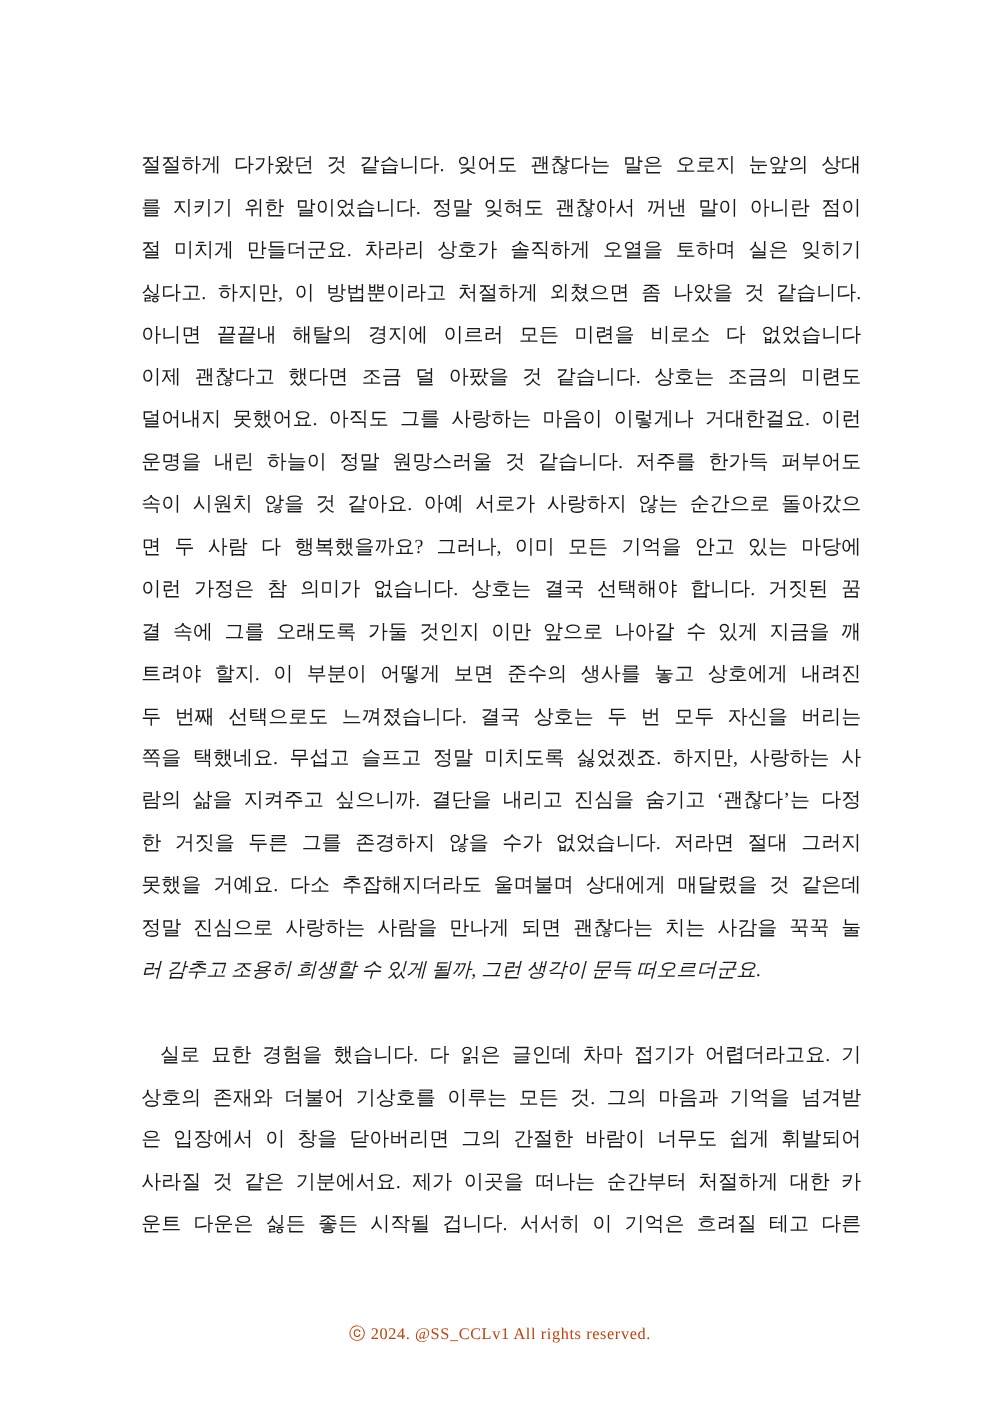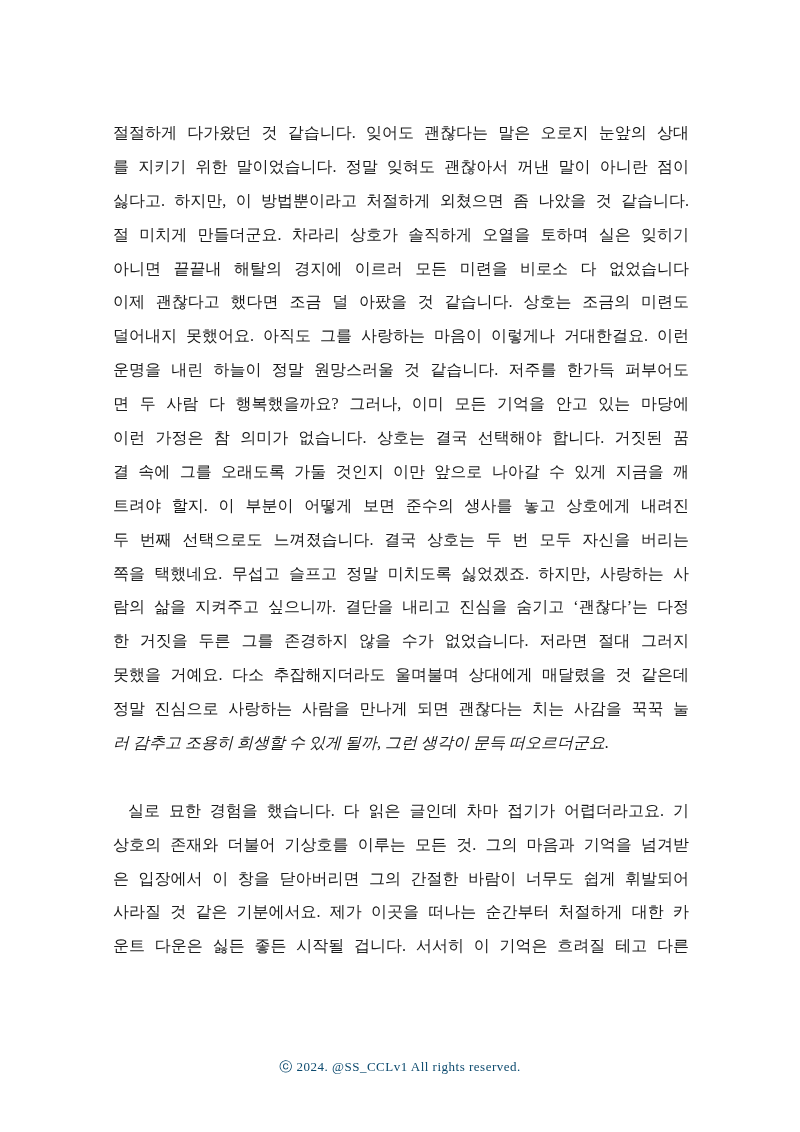--- a/index.html
+++ b/index.html
@@ -45,38 +45,39 @@
     padding-left: 15px;
   }
   .footer {
     position: absolute;
     left: 0;
     width: 800px;
     top: 1058px;
     text-align: center;
     font-size: 13px;
     letter-spacing: 0.5px;
-    color: #0c4a6e;
+    color: #c2410c;
   }
 </style>
 </head>
 <body>
 
 <div class="page">
   <div class="textblock">
 
     <div class="paragraph">
       <div class="line">절절하게 다가왔던 것 같습니다. 잊어도 괜찮다는 말은 오로지 눈앞의 상대</div>
       <div class="line">를 지키기 위한 말이었습니다. 정말 잊혀도 괜찮아서 꺼낸 말이 아니란 점이</div>
+      <div class="line">절 미치게 만들더군요. 차라리 상호가 솔직하게 오열을 토하며 실은 잊히기</div>
       <div class="line">싫다고. 하지만, 이 방법뿐이라고 처절하게 외쳤으면 좀 나았을 것 같습니다.</div>
-      <div class="line">절 미치게 만들더군요. 차라리 상호가 솔직하게 오열을 토하며 실은 잊히기</div>
       <div class="line">아니면 끝끝내 해탈의 경지에 이르러 모든 미련을 비로소 다 없었습니다</div>
       <div class="line">이제 괜찮다고 했다면 조금 덜 아팠을 것 같습니다. 상호는 조금의 미련도</div>
       <div class="line">덜어내지 못했어요. 아직도 그를 사랑하는 마음이 이렇게나 거대한걸요. 이런</div>
       <div class="line">운명을 내린 하늘이 정말 원망스러울 것 같습니다. 저주를 한가득 퍼부어도</div>
+      <div class="line">속이 시원치 않을 것 같아요. 아예 서로가 사랑하지 않는 순간으로 돌아갔으</div>
       <div class="line">면 두 사람 다 행복했을까요? 그러나, 이미 모든 기억을 안고 있는 마당에</div>
       <div class="line">이런 가정은 참 의미가 없습니다. 상호는 결국 선택해야 합니다. 거짓된 꿈</div>
       <div class="line">결 속에 그를 오래도록 가둘 것인지 이만 앞으로 나아갈 수 있게 지금을 깨</div>
       <div class="line">트려야 할지. 이 부분이 어떻게 보면 준수의 생사를 놓고 상호에게 내려진</div>
       <div class="line">두 번째 선택으로도 느껴졌습니다. 결국 상호는 두 번 모두 자신을 버리는</div>
       <div class="line">쪽을 택했네요. 무섭고 슬프고 정말 미치도록 싫었겠죠. 하지만, 사랑하는 사</div>
       <div class="line">람의 삶을 지켜주고 싶으니까. 결단을 내리고 진심을 숨기고 ‘괜찮다’는 다정</div>
       <div class="line">한 거짓을 두른 그를 존경하지 않을 수가 없었습니다. 저라면 절대 그러지</div>
       <div class="line">못했을 거예요. 다소 추잡해지더라도 울며불며 상대에게 매달렸을 것 같은데</div>
       <div class="line">정말 진심으로 사랑하는 사람을 만나게 되면 괜찮다는 치는 사감을 꾹꾹 눌</div>

